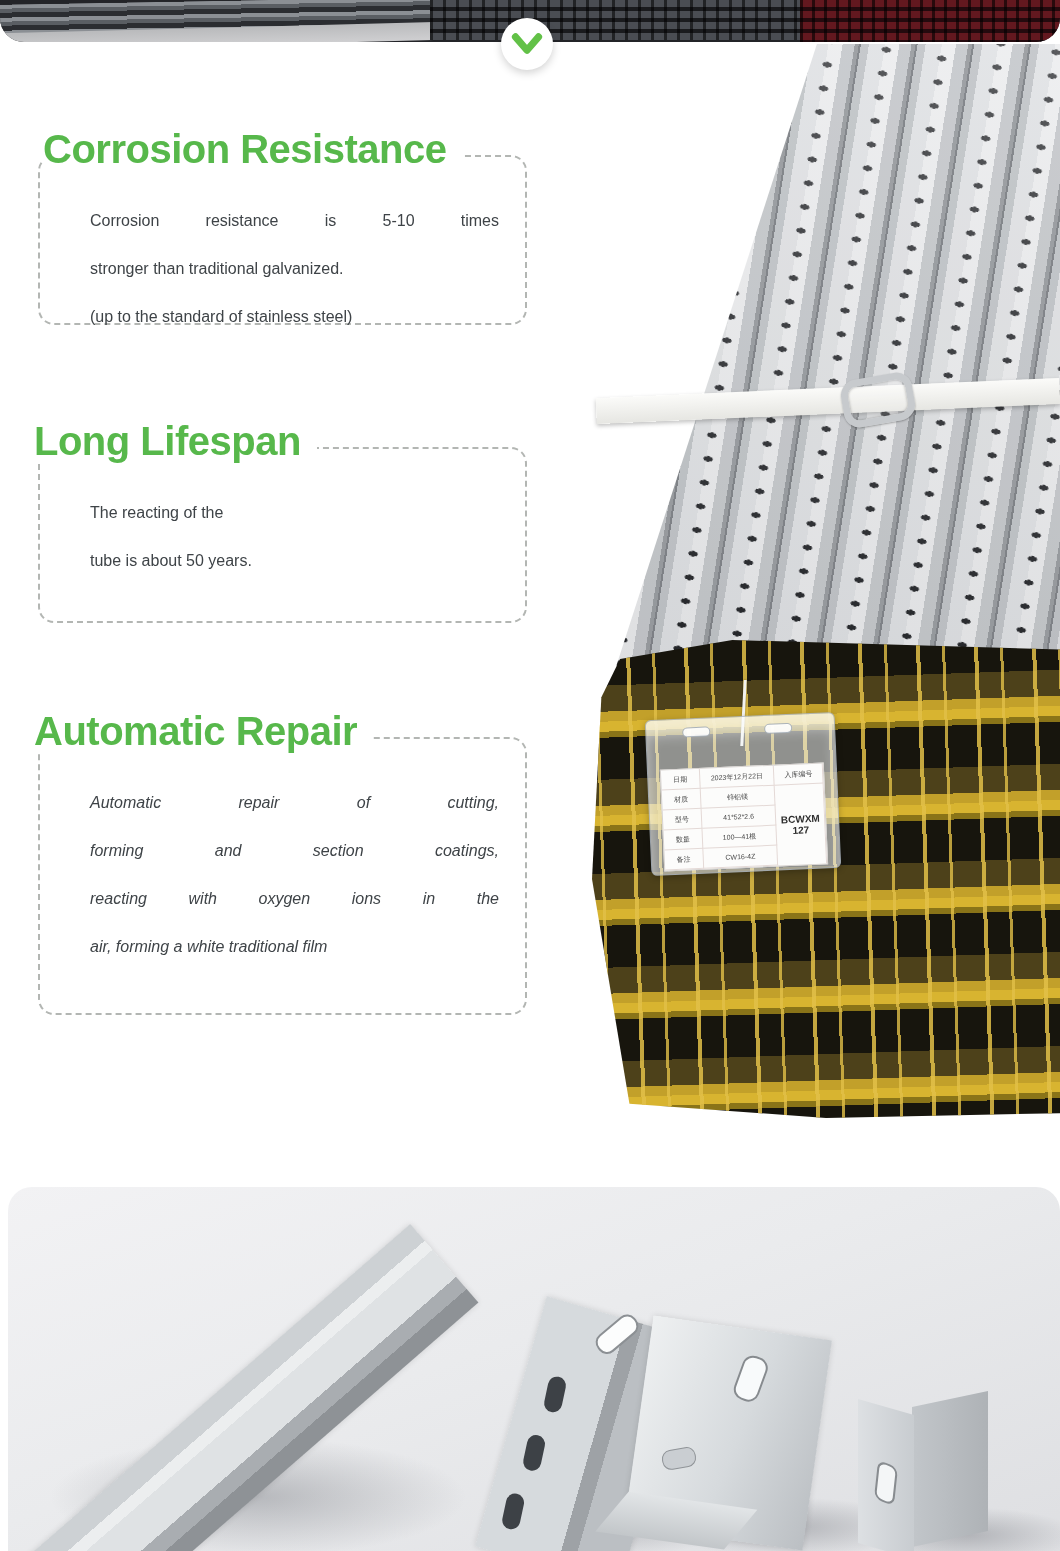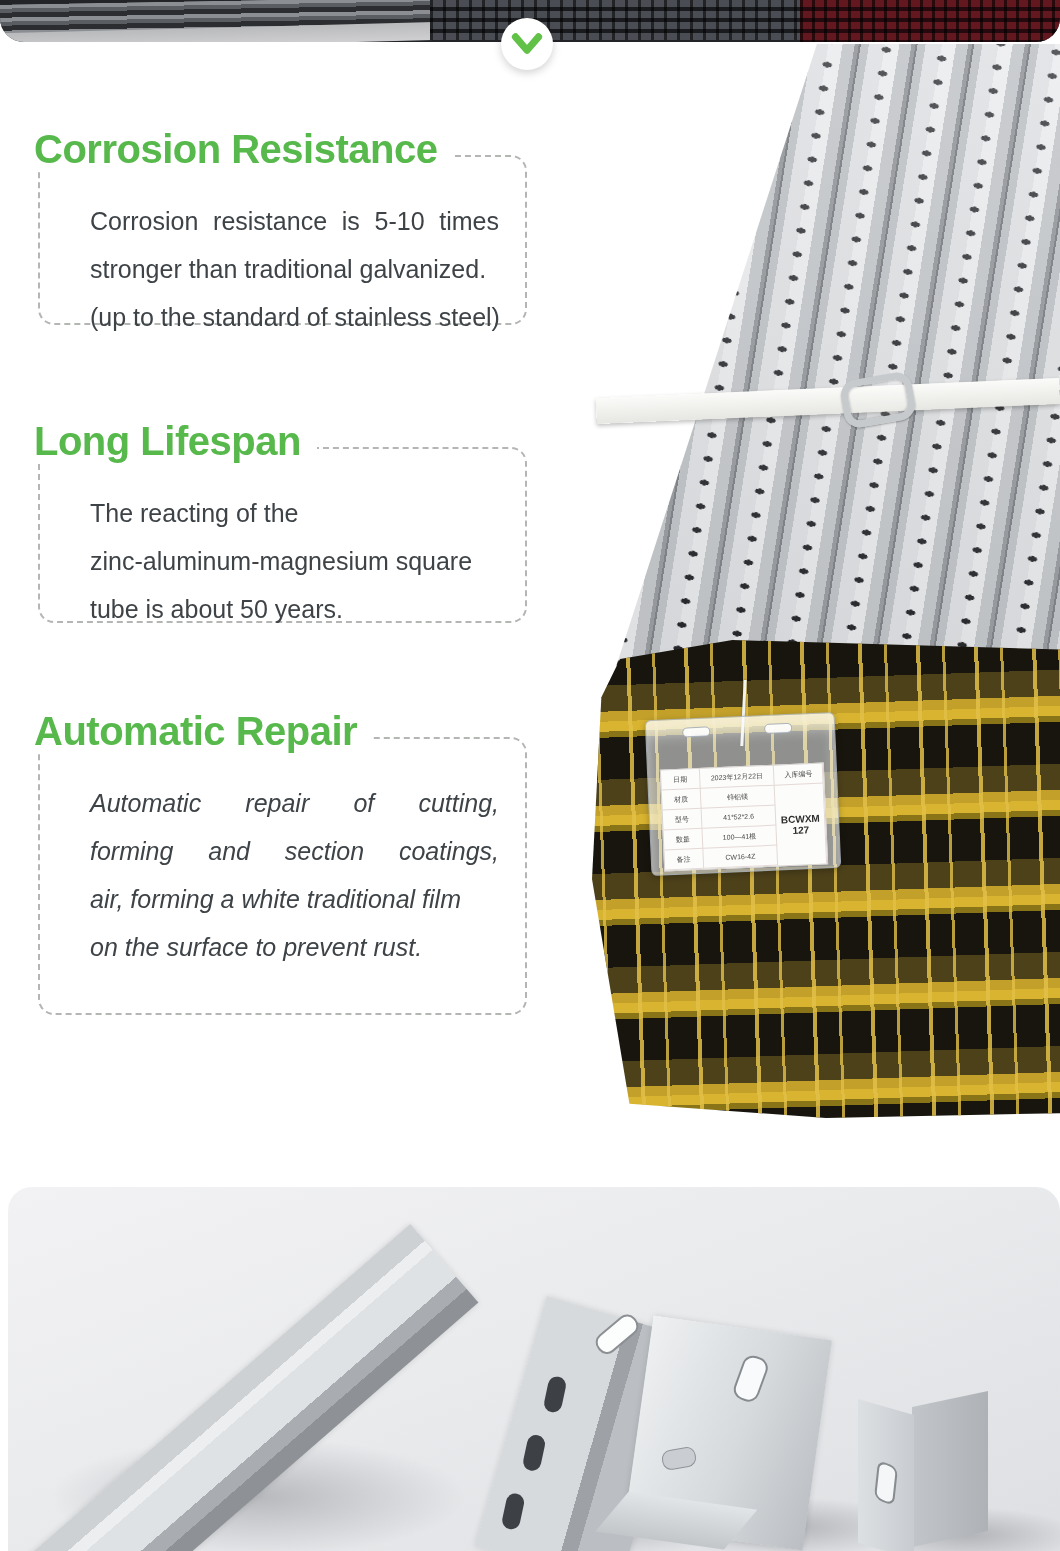--- a/index.html
+++ b/index.html
@@ -47,21 +47,21 @@
     font-size:40px;font-weight:bold;letter-spacing:-.5px;line-height:44px;
     color:#57B84B;background:#ffffff;padding:0 16px 0 0;
   }
   .feature-box{
     position:absolute;z-index:1;width:485px;
     border:2px dashed #b3b6b3;border-radius:16px;background:#ffffff;
   }
   .feature-text{padding:40px 26px 0 50px;}
   .line{
     width:100%;height:48px;line-height:48px;
-    font-size:25px;color:#3e4347;text-align:left;white-space:nowrap;
+    font-size:16px;color:#3e4347;text-align:left;white-space:nowrap;
   }
   .line.stretch{white-space:normal;text-align:justify;text-align-last:justify;}
   
   .rails-photo{
     position:absolute;left:588px;top:44px;width:472px;height:622px;overflow:hidden;
     clip-path:polygon(48.5% 0,100% 0,100% 100%,6% 100%);
   }
   .rails-tex{
     position:absolute;left:-120px;top:-80px;width:760px;height:860px;
     transform:rotate(9deg);
@@ -237,45 +237,44 @@
     <span>127</span>
   </div>
   <div class="tag-cell">型号</div>
   <div class="tag-cell">41*52*2.6</div>
   <div class="tag-cell">数量</div>
   <div class="tag-cell">100—41根</div>
   <div class="tag-cell">备注</div>
   <div class="tag-cell">CW16-4Z</div>
 </div>
 
-<h2 class="feature-heading" style="left:34px;top:127px;">Corrosion Resistance</h2>
+<h2 class="feature-heading" style="left:43px;top:127px;">Corrosion Resistance</h2>
 <div class="feature-box" style="left:38px;top:155px;height:166px;padding-bottom:0;">
   <div class="feature-text">
     <div class="line stretch">Corrosion resistance is 5-10 times</div>
     <div class="line">stronger than traditional galvanized.</div>
     <div class="line">(up to the standard of stainless steel)</div>
   </div>
 </div>
 
 <h2 class="feature-heading" style="left:34px;top:419px;text-align:center;">Long Lifespan</h2>
 <div class="feature-box" style="left:38px;top:447px;height:172px;">
   <div class="feature-text">
     <div class="line">The reacting of the</div>
-    <div class="line">zinc-aluminum-magnesium square</div>
     <div class="line">tube is about 50 years.</div>
   </div>
 </div>
 
 <h2 class="feature-heading" style="left:34px;top:709px;">Automatic Repair</h2>
 <div class="feature-box" style="left:38px;top:737px;height:274px;font-style:italic;">
   <div class="feature-text">
     <div class="line stretch">Automatic repair of cutting,</div>
     <div class="line stretch">forming and section coatings,</div>
+    <div class="line stretch">reacting with oxygen ions in the</div>
     <div class="line">air, forming a white traditional film</div>
-    <div class="line">on the surface to prevent rust.</div>
   </div>
 </div>
 
 <div class="bottom-photo">
   <div class="piece-shadow" style="left:40px;top:250px;width:420px;height:120px;"></div>
   <div class="piece-shadow" style="left:470px;top:300px;width:260px;height:70px;"></div>
   <div class="piece-shadow" style="left:650px;top:310px;width:260px;height:60px;"></div>
   <div class="piece-shadow" style="left:850px;top:320px;width:220px;height:56px;"></div>
 
   <div class="long-bar"></div>

